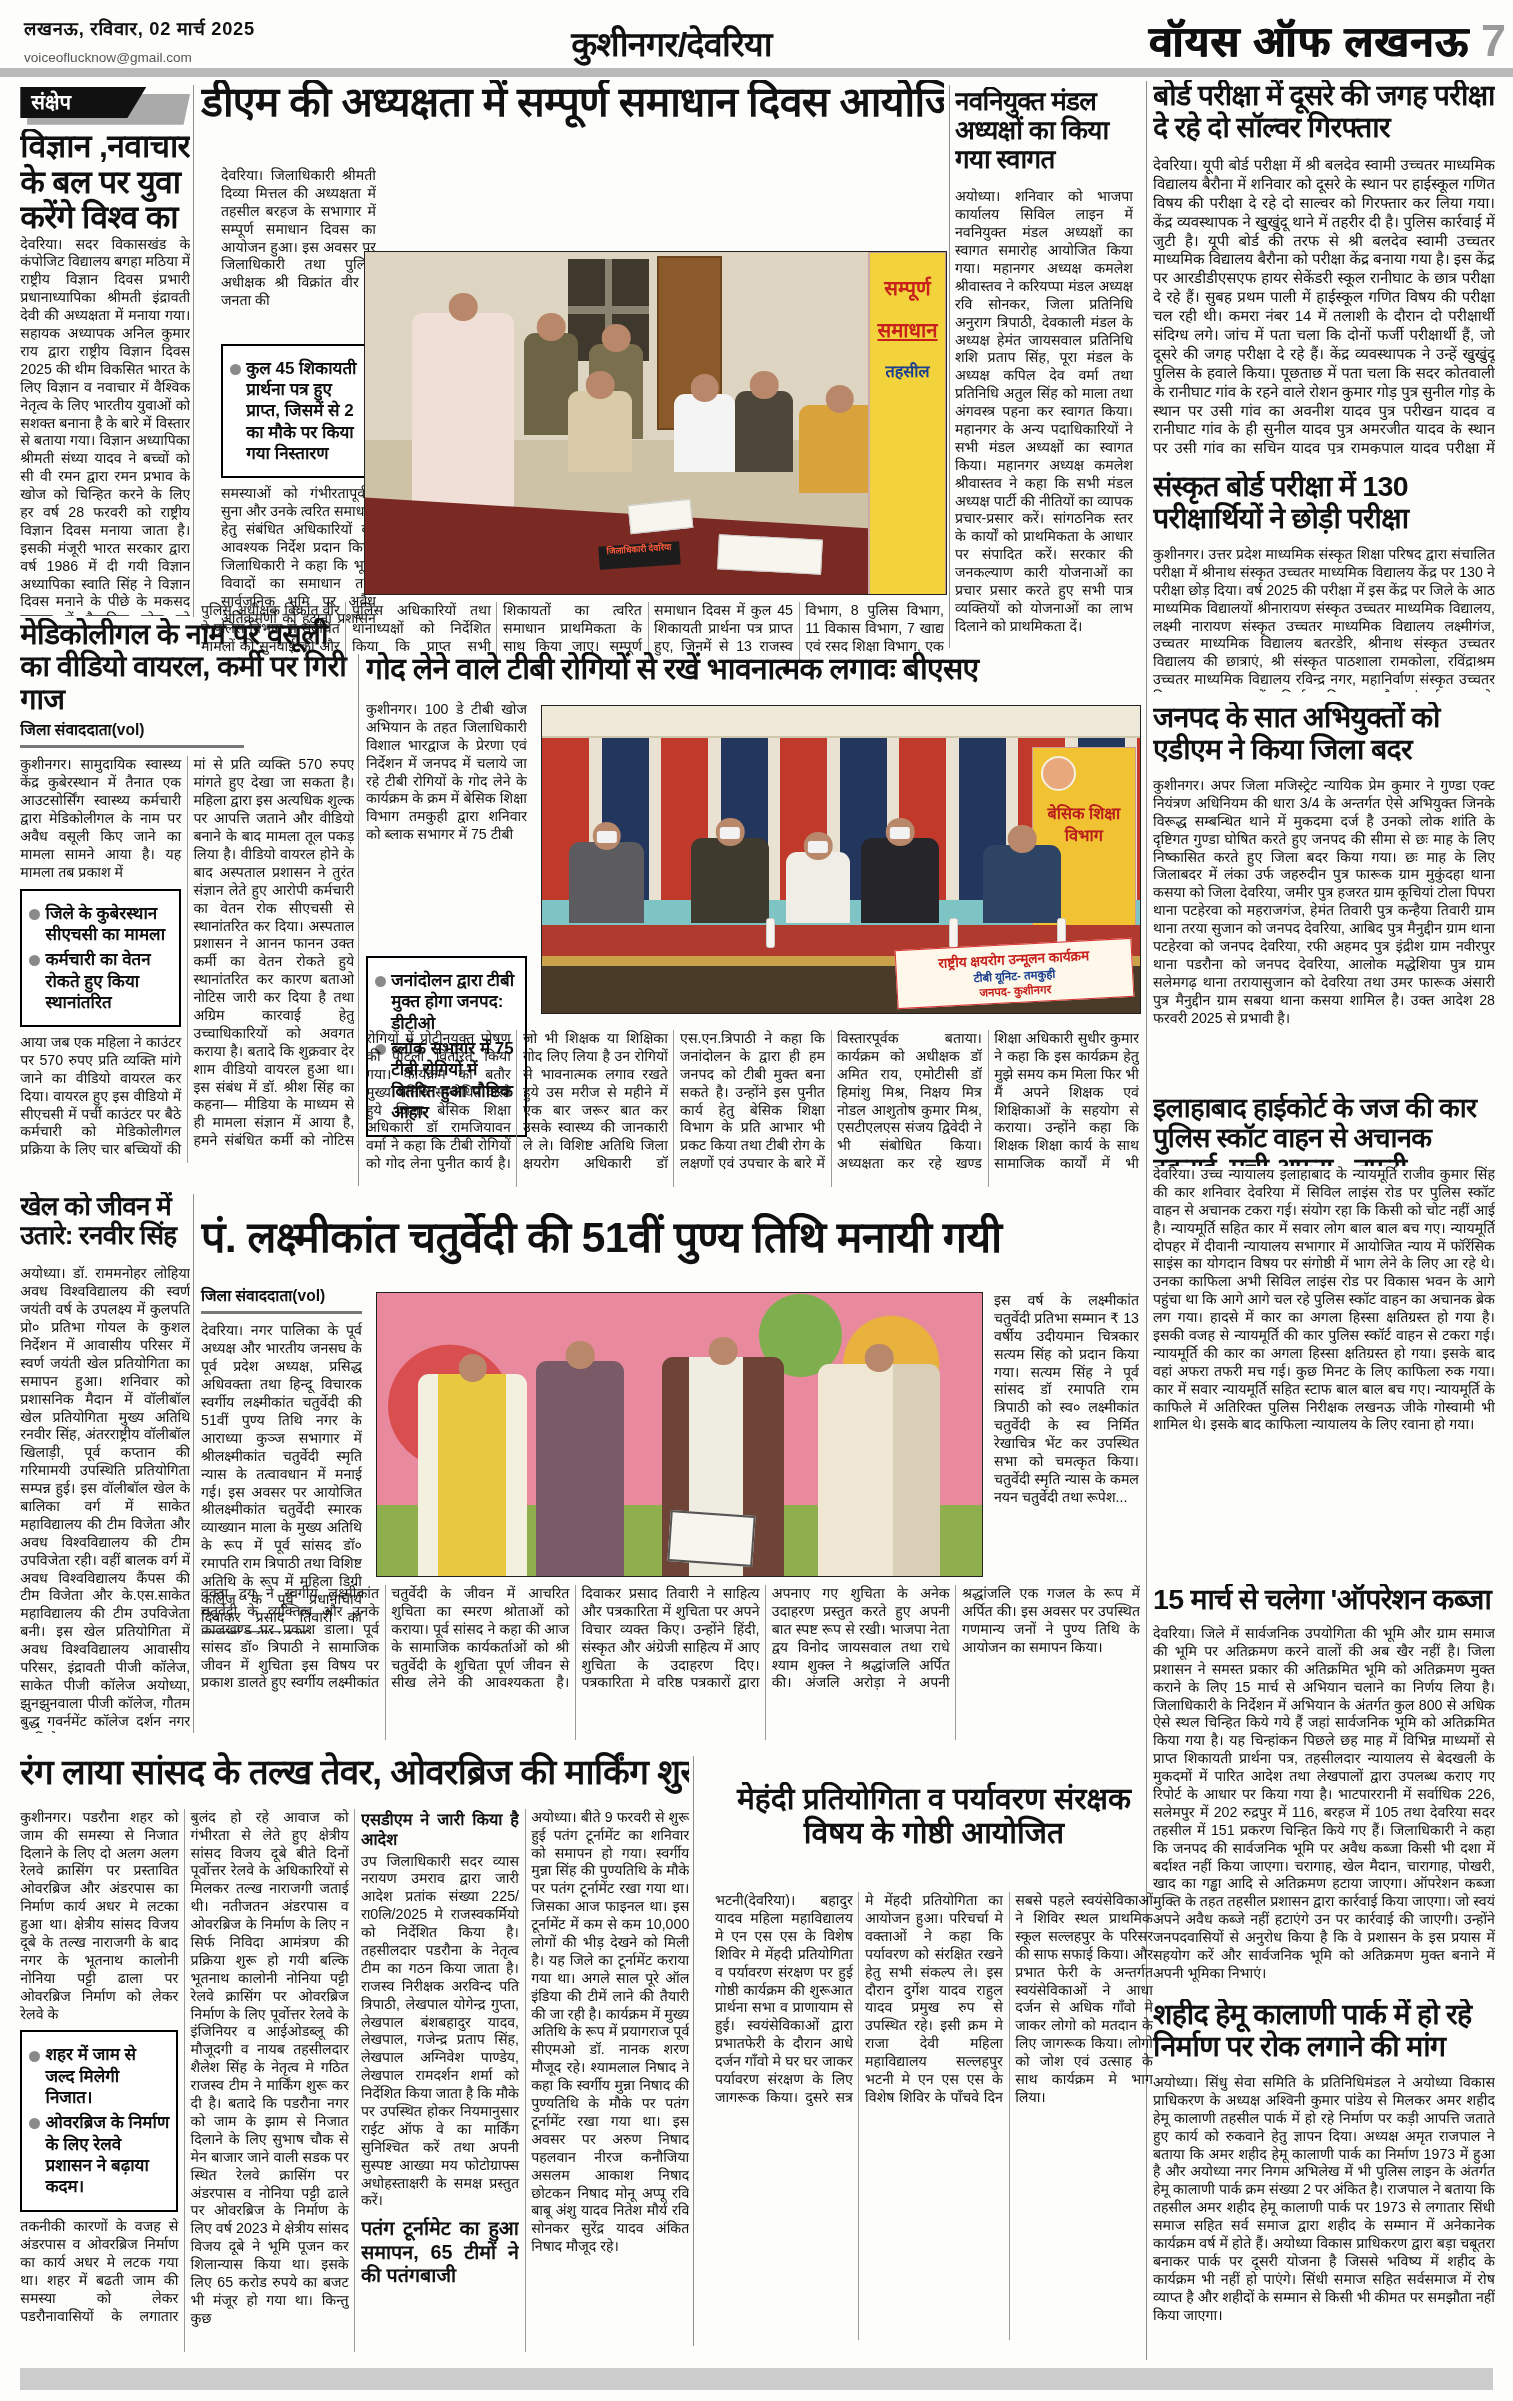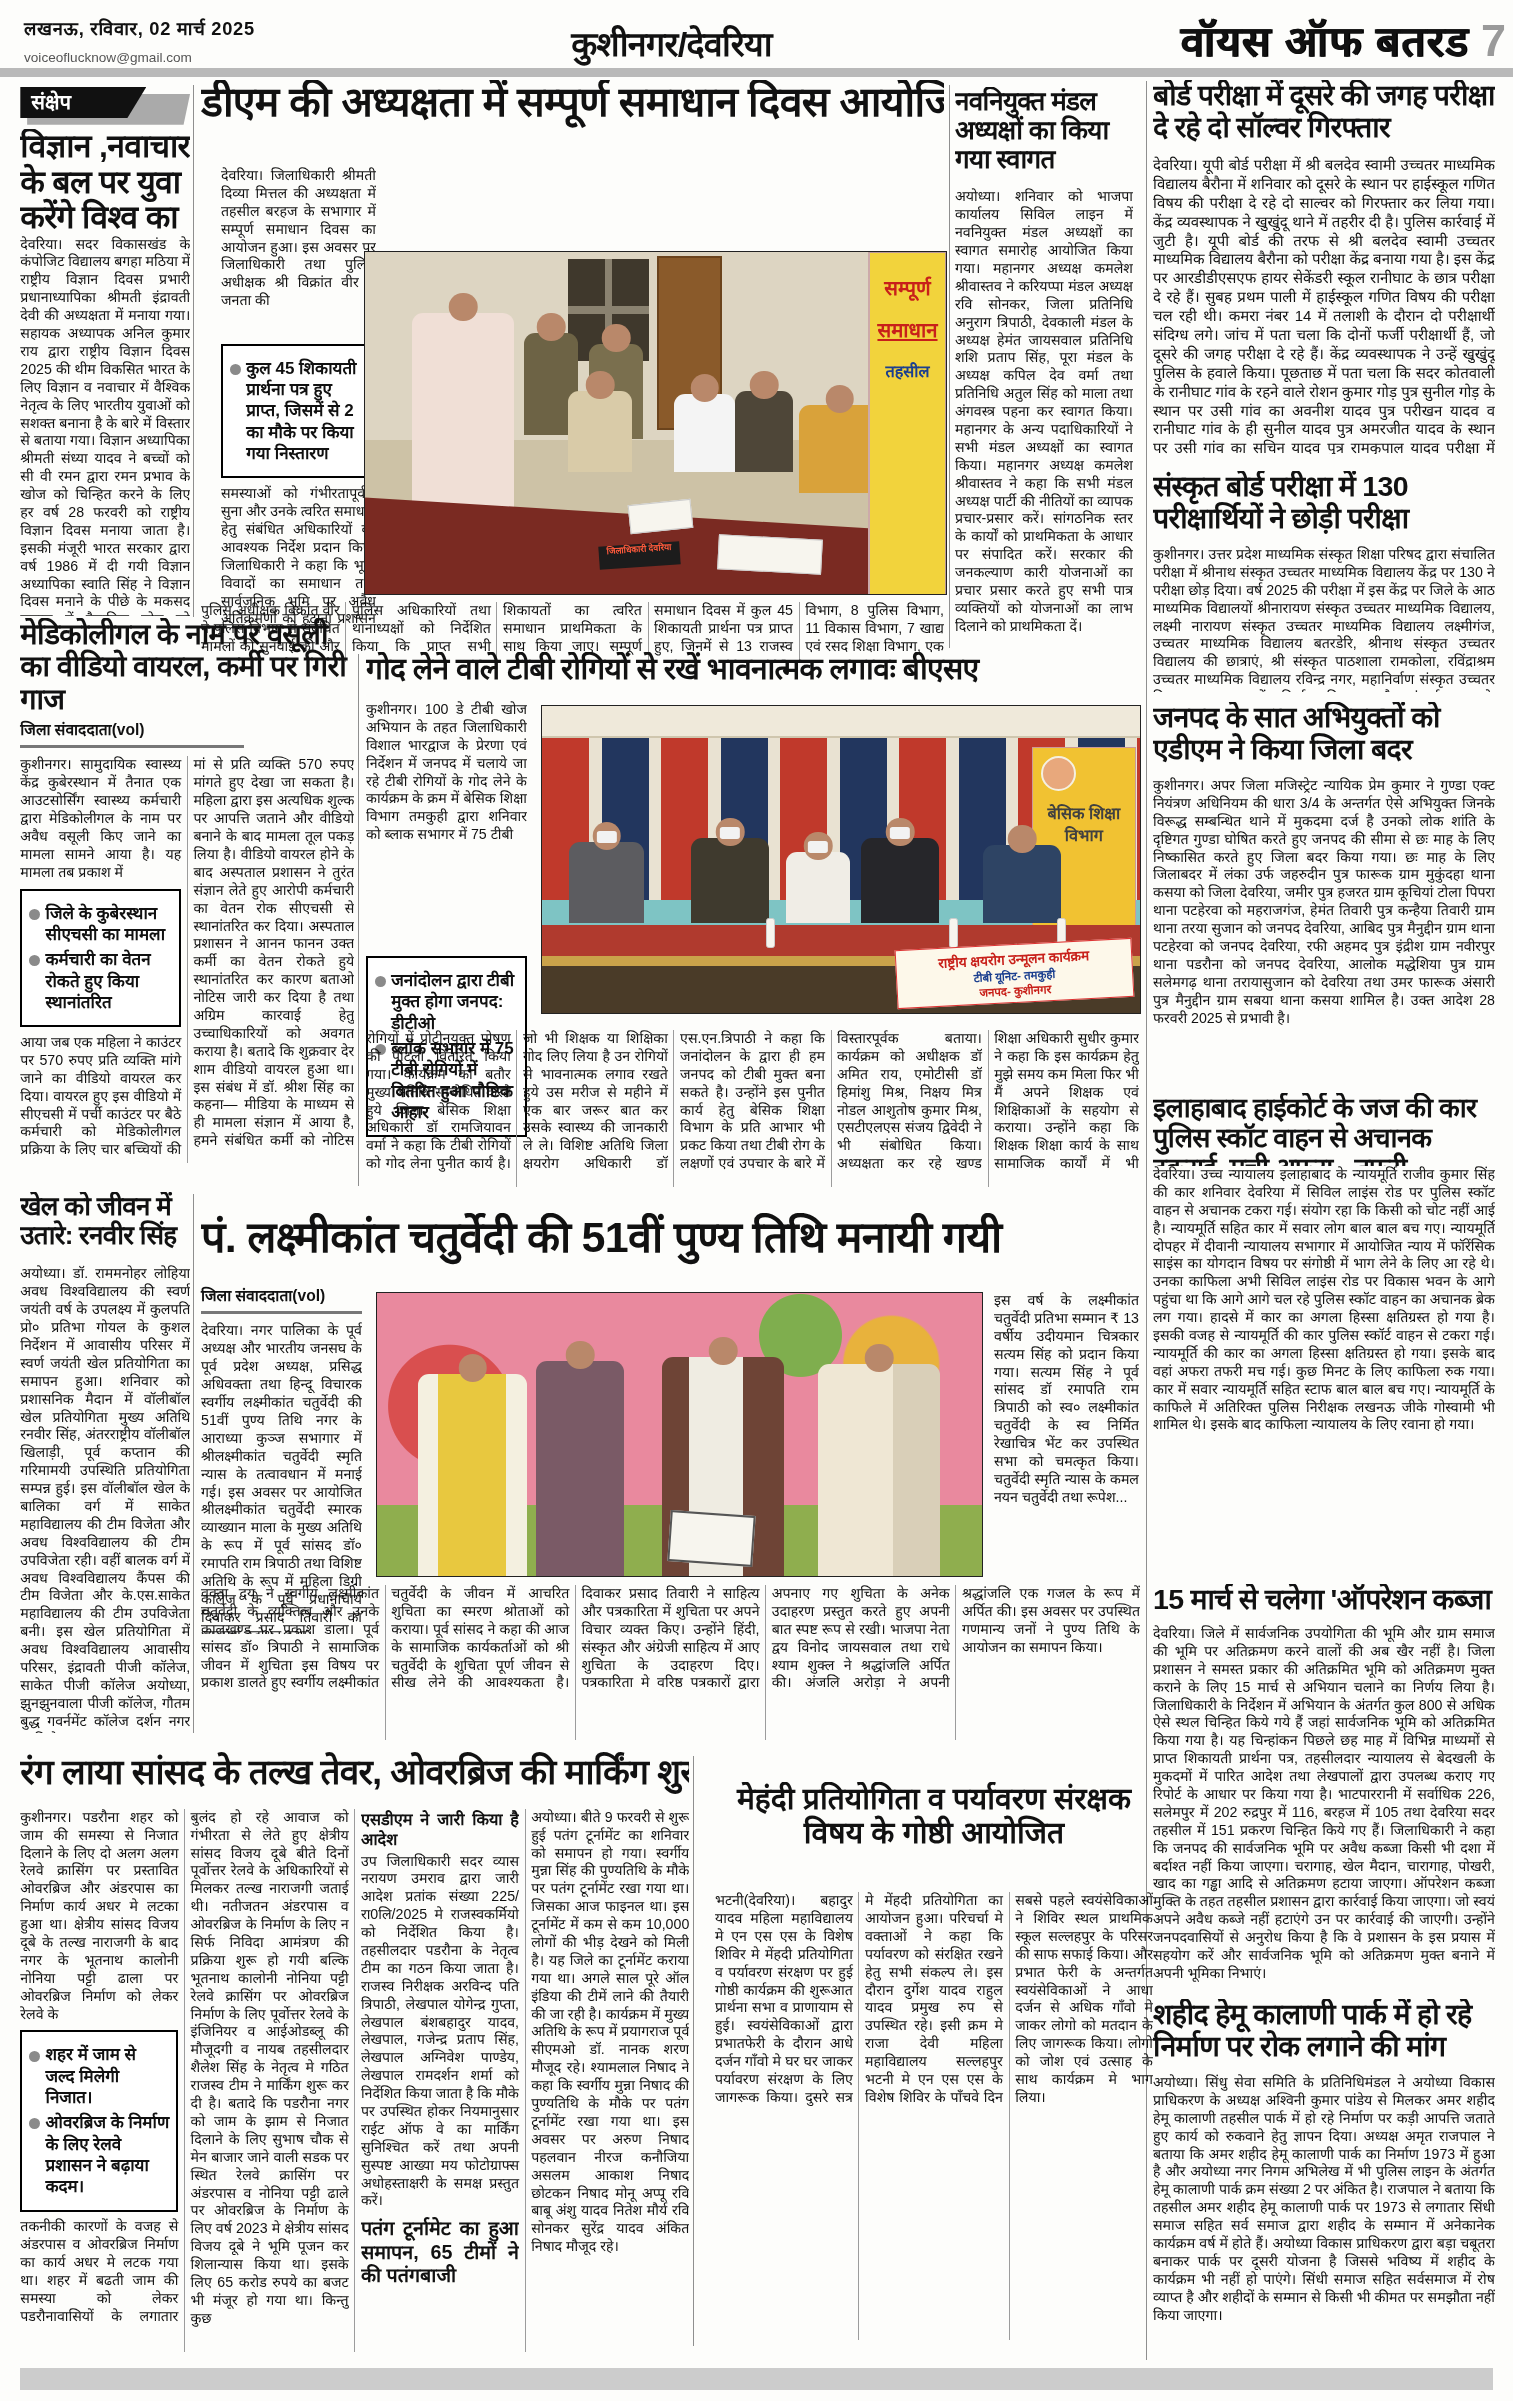--- a/index.html
+++ b/index.html
@@ -49,21 +49,21 @@
 <body>
 
 <div id="page">
 
   <div class="abs" style="left:24px;top:15px;width:285px;">
     <div class="hdr-date">लखनऊ, रविवार, 02 मार्च 2025</div>
     <div class="hdr-mail">voiceoflucknow@gmail.com</div>
   </div>
   <div class="abs hdr-center" style="left:475px;top:20.3px;width:393px;">कुशीनगर/देवरिया</div>
   <div class="abs" style="left:1058px;top:11px;width:448px;text-align:right;white-space:nowrap;">
-    <span class="masthead">वॉयस ऑफ बतरड</span><span class="pageno">7</span>
+    <span class="masthead">वॉयस ऑफ लखनऊ</span><span class="pageno">7</span>
   </div>
   <div class="abs graybar" style="left:0;top:68px;width:1514px;height:8.8px;"></div>
 
   <div class="vr" style="left:193px;top:85px;height:532px;"></div>
   <div class="vr" style="left:949px;top:85px;height:563px;"></div>
   <div class="vr" style="left:1146px;top:81px;height:2279px;"></div>
   <div class="vr" style="left:358px;top:654px;height:532px;"></div>
   <div class="vr" style="left:193px;top:1194px;height:539px;"></div>
   <div class="vr" style="left:693px;top:1756px;height:590px;"></div>
 
@@ -180,21 +180,21 @@
             <span>ब्लॉक सभागर में 75 टीबी रोगियों में वितरित हुआ पौष्टिक आहार</span>
           </div>
       </div>
     </div>
 
     <div class="photo" style="left:175px;top:53px;width:598px;height:307px;background:#7ec4c4;">
       <div class="abs" style="left:0;top:24.4px;width:100%;height:170px;background:repeating-linear-gradient(90deg,#c0392b 0 47px,#e9e2d2 47px 60px,#22365e 60px 107px,#e9e2d2 107px 119px);"></div>
       <div class="abs" style="left:0;top:0;width:100%;height:30px;background:#efe9da;border-bottom:2px solid #cfc6ae;"></div>
       <div class="abs" style="right:4.1px;top:41px;width:102px;height:190px;background:#f1c232;border:1.4px solid #c99;">
         <div class="abs" style="left:8.1px;top:8.1px;width:31px;height:31px;border-radius:50%;background:#e8a87c;border:2.7px solid #f5f0e0;"></div>
-        <div class="abs" style="left:5.4px;top:54px;width:91px;color:#404040;font-size:16.3px;font-weight:900;text-align:center;">बेसिक शिक्षा विभाग</div>
+        <div class="abs" style="left:5.4px;top:54px;width:91px;color:#b91c1c;font-size:16.3px;font-weight:900;text-align:center;">बेसिक शिक्षा विभाग</div>
       </div>
       <div class="fig" style="left:27px;top:136px;width:75px;height:81px;background:#5c5c60;">
           <span class="mask"></span>
         </div>
       <div class="fig" style="left:149px;top:132px;width:78px;height:85px;background:#3f3a2e;">
           <span class="mask"></span>
         </div>
       <div class="fig" style="left:244px;top:146px;width:64px;height:71px;background:#f0ede6;">
           <span class="mask"></span>
         </div>

